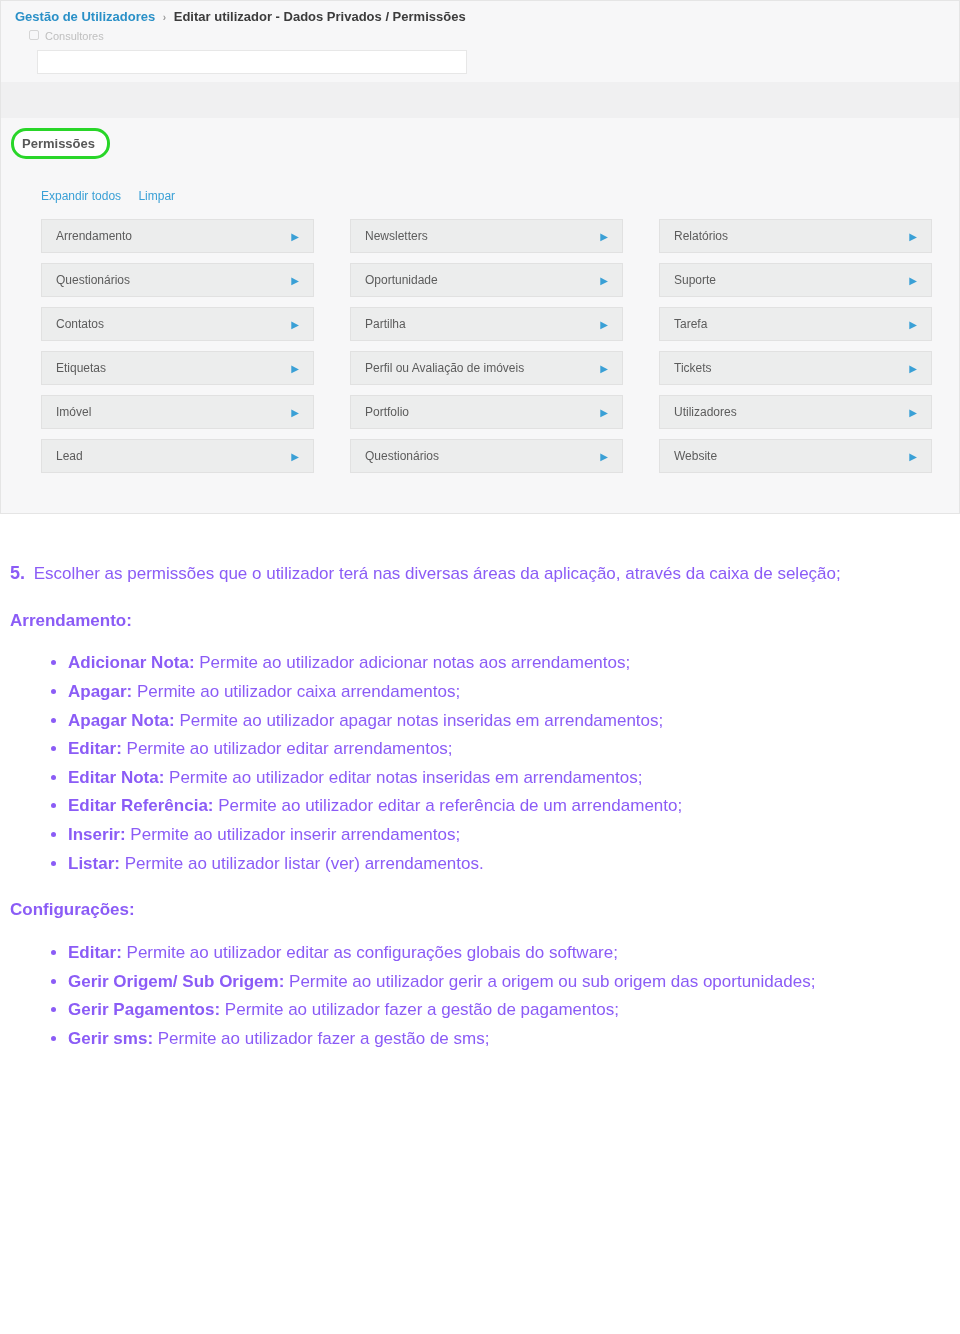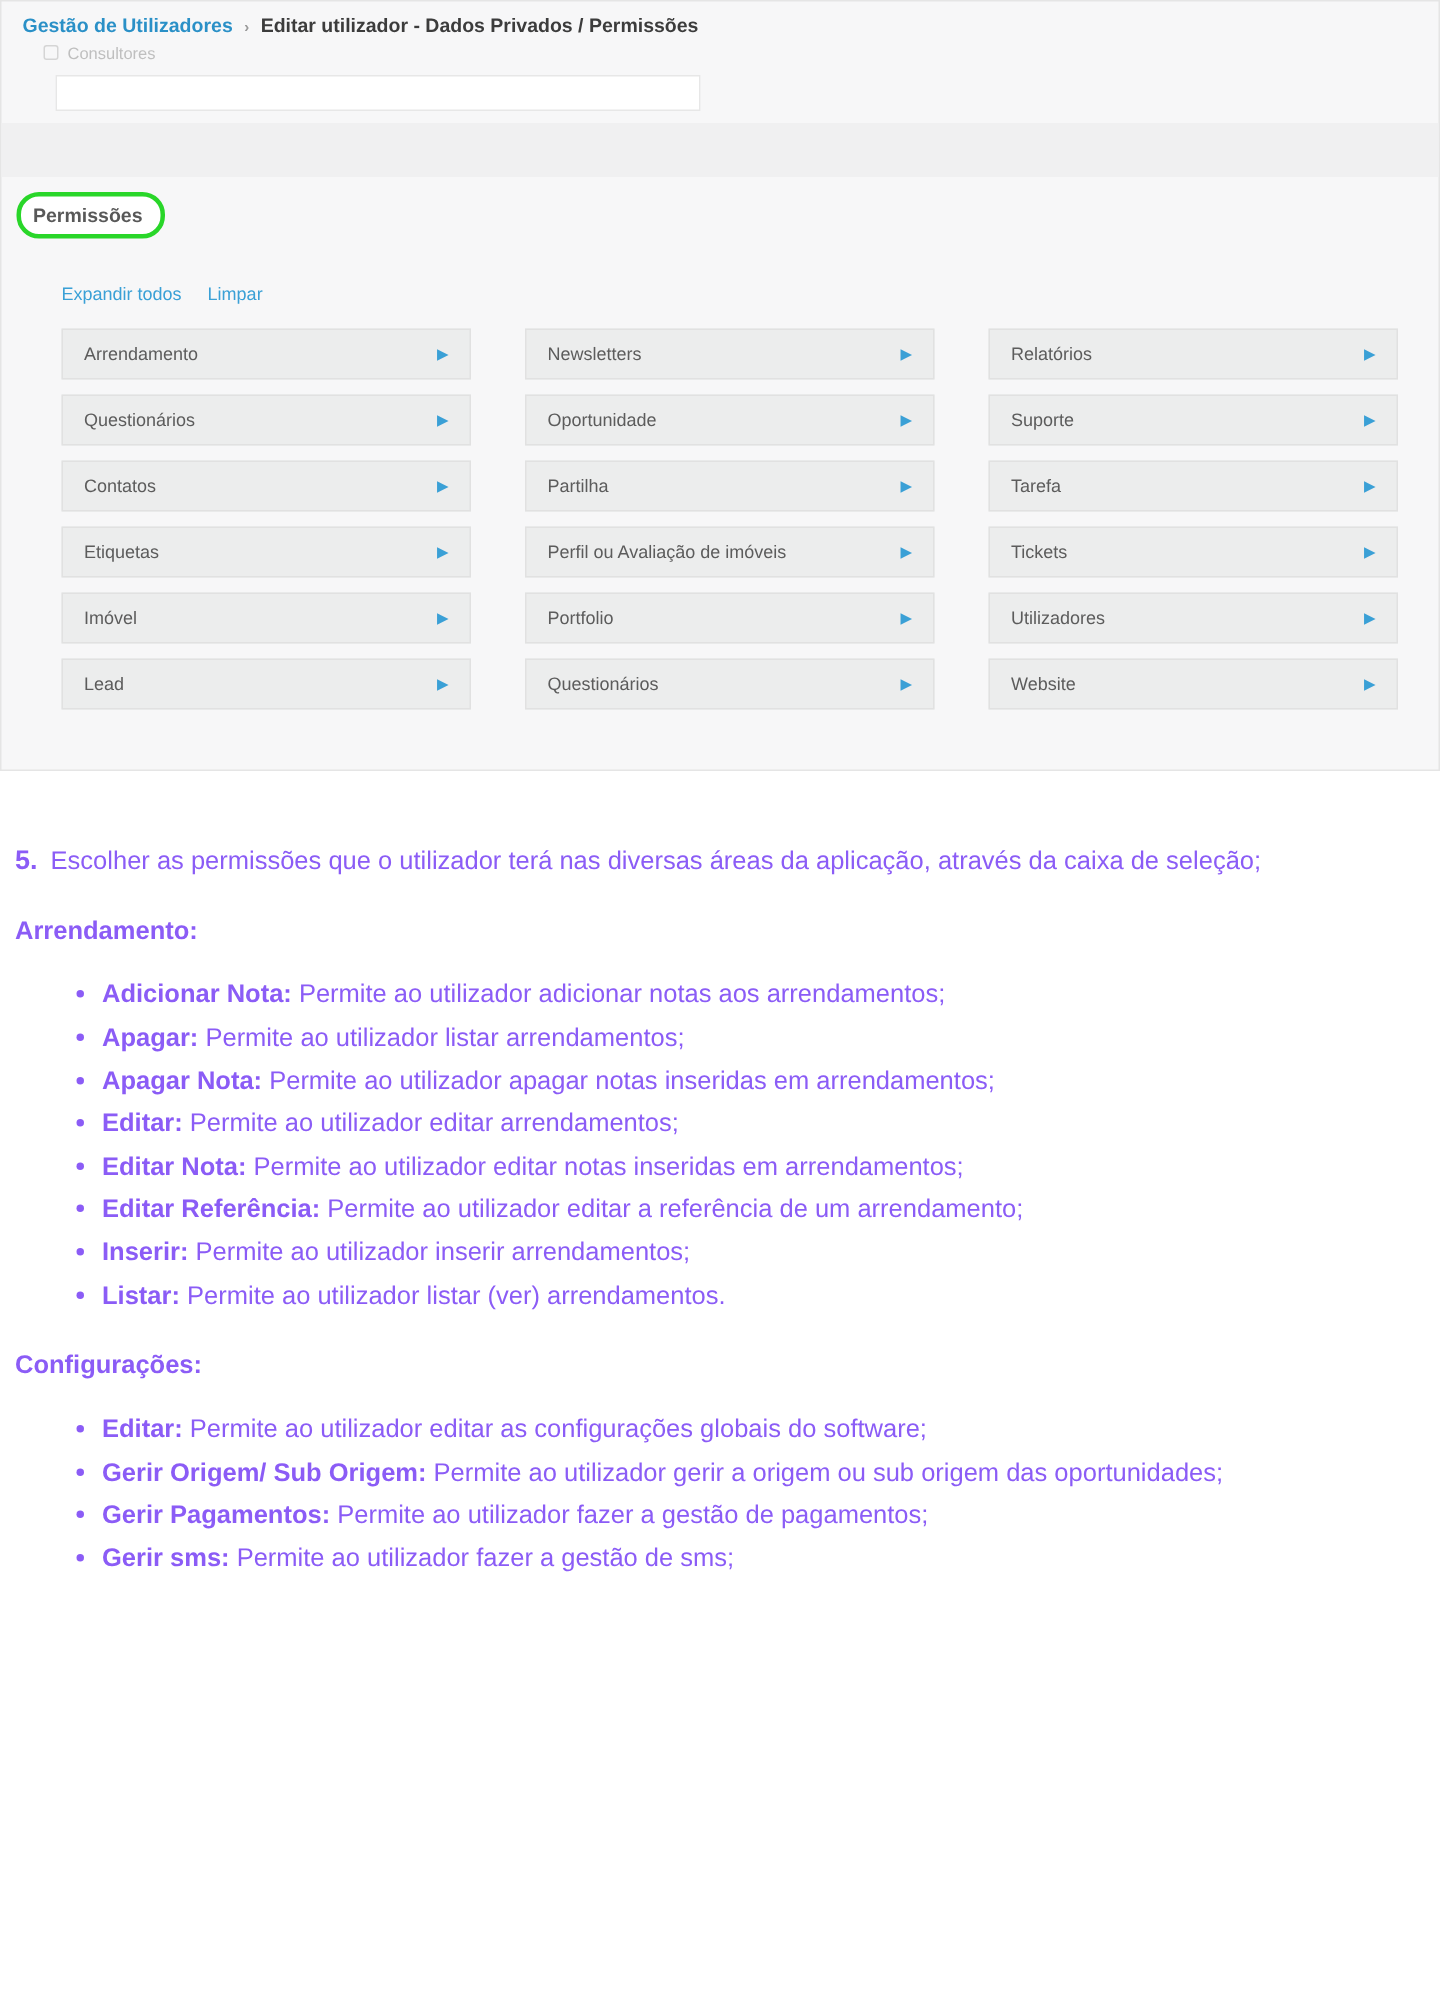--- a/index.html
+++ b/index.html
@@ -245,21 +245,21 @@
 
   <p class="step">
     <span class="num">5.</span><span> Escolher as permissões que o utilizador terá nas diversas áreas da aplicação, através da caixa de seleção;</span>
   </p>
 
 
   <p class="section-title">Arrendamento:</p>
 
   <ul>
     <li><span class="bold">Adicionar Nota:</span><span> Permite ao utilizador adicionar notas aos arrendamentos;</span></li>
-    <li><span class="bold">Apagar:</span><span> Permite ao utilizador listar arrendamentos;</span></li>
+    <li><span class="bold">Apagar:</span><span> Permite ao utilizador caixa arrendamentos;</span></li>
     <li><span class="bold">Apagar Nota:</span><span> Permite ao utilizador apagar notas inseridas em arrendamentos;</span></li>
     <li><span class="bold">Editar:</span><span> Permite ao utilizador editar arrendamentos;</span></li>
     <li><span class="bold">Editar Nota:</span><span> Permite ao utilizador editar notas inseridas em arrendamentos;</span></li>
     <li><span class="bold">Editar Referência:</span><span> Permite ao utilizador editar a referência de um arrendamento;</span></li>
     <li><span class="bold">Inserir:</span><span> Permite ao utilizador inserir arrendamentos;</span></li>
     <li><span class="bold">Listar:</span><span> Permite ao utilizador listar (ver) arrendamentos.</span></li>
   </ul>
 
   <p class="section-title">Configurações:</p>
 

